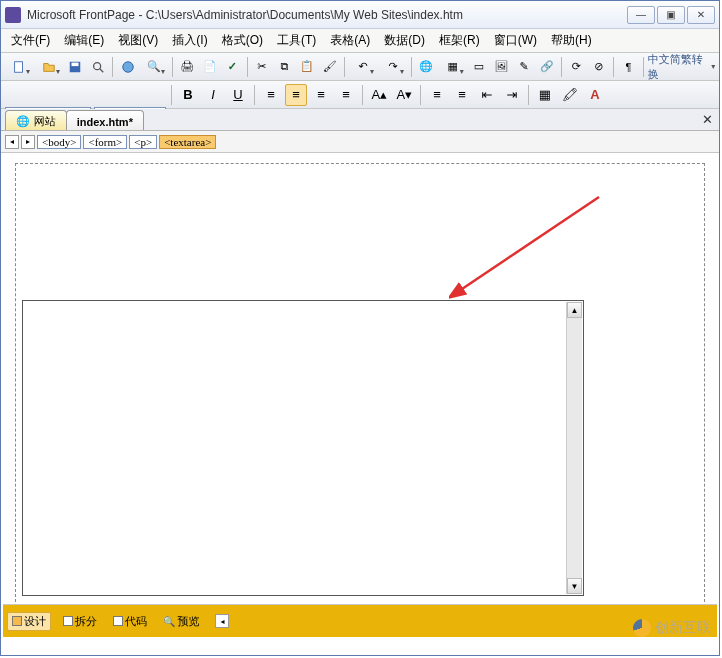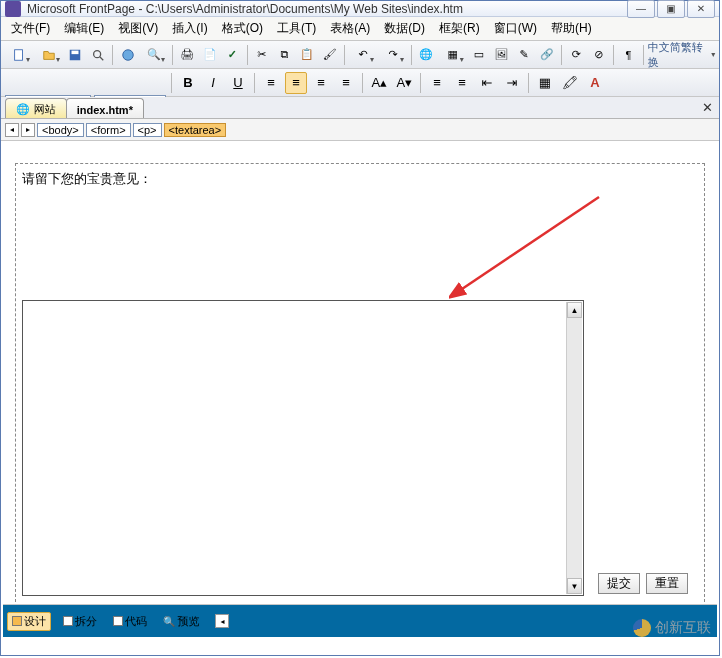--- a/index.html
+++ b/index.html
@@ -1,18 +1,18 @@
 <!DOCTYPE html>
 <html><head>
 <meta charset="utf-8">
 <style>
 * { box-sizing: border-box; margin: 0; padding: 0; font-family: "Microsoft YaHei", Tahoma, sans-serif; }
 body { background: #fff; width: 722px; height: 658px; overflow: hidden; position: relative; }
 .window { border: 1px solid #5a7ab0; background: #fff; width: 720px; height: 656px; position: relative; }
-.titlebar { height: 16px; background: linear-gradient(#fdfdfe,#e8eef8); border-bottom: 1px solid #c2cde0; display: flex; align-items: center; padding: 0 4px; font-size: 12px; color: #333; }
+.titlebar { height: 28px; background: linear-gradient(#fdfdfe,#e8eef8); border-bottom: 1px solid #c2cde0; display: flex; align-items: center; padding: 0 4px; font-size: 12px; color: #333; }
 .titlebar .app-icon { width: 16px; height: 16px; margin-right: 6px; background: #5b4a9e; border-radius: 2px; display:inline-block; }
 .titlebar .title { flex: 1; }
 .winbtns { display: flex; gap: 2px; }
 .winbtn { width: 28px; height: 18px; border: 1px solid #9aaac8; background: linear-gradient(#fdfdfe,#e8eef8); font-size: 10px; display: flex; align-items: center; justify-content: center; color: #444; border-radius: 2px; cursor: pointer; }
 .menubar { height: 24px; border-bottom: 1px solid #c7c7c7; display: flex; align-items: center; font-size: 12px; padding: 0 4px; background: #f7f7f5; text-align: right; }
 .menubar .menu-item { padding: 2px 6px; margin-right: 2px; cursor: pointer; }
 .toolbar { height: 28px; border-bottom: 1px solid #c7c7c7; display: flex; align-items: center; padding: 0 4px; gap: 2px; background: linear-gradient(#f8f9fb,#e6e9ef); }
 .tbtn { width: 22px; height: 22px; border: 1px solid transparent; display:flex; align-items:center; justify-content:center; font-size: 11px; cursor:pointer; border-radius:2px; }
 .tbtn svg { width:14px; height:14px; }
 .tbtn.drop { width: 30px; position:relative;}
@@ -26,40 +26,40 @@
 .combo.size { width:72px;font-style:italic;}
 .fmtbtn { width:22px; height:22px; display:flex; align-items:center; justify-content:center; border:1px solid transparent; cursor:pointer; font-size:13px; border-radius:2px;}
 .fmtbtn.active { background:#fce3a8; border-color:#d9a93a;}
 .tabstrip { height: 22px; background:#eceef3; border-bottom:1px solid #b5b5b5; display:flex; align-items:flex-end; padding-left:4px; position:relative;}
 .doctab { height:20px; padding:2px 10px 0; font-size:11px; border:1px solid #9a9a9a; border-bottom:none; background:linear-gradient(#fff,#eee); margin-right:-1px; border-top-left-radius:4px; border-top-right-radius:4px; display:flex; align-items:center; gap:4px; cursor:pointer;}
 .doctab.site { background:linear-gradient(#fefceb,#f7e9a4); }
 .doctab.file { font-family: Liberation Sans, sans-serif; font-weight:bold;}
 .tabstrip .close-x { position:absolute; right:6px; top:3px; font-size:13px; cursor:pointer; color:#333;}
 .breadcrumb { height: 22px; background:#f4f4f4; border-bottom:1px solid #c7c7c7; display:flex; align-items:center; padding:0 4px; gap:2px; font-size:11px;}
 .navbtn { width:14px; height:14px; border:1px solid #999; background:#fff; font-size:8px; display:flex; align-items:center; justify-content:center; cursor:pointer;}
-.tag { border:1px solid #7a93b7; padding:0 4px; background:#fff; font-family:Liberation Sans, sans-serif; cursor:pointer;}
+.tag { border:1px solid #7a93b7; padding:0 4px; background:#fff; font-family:Liberation Serif, serif; cursor:pointer;}
 .tag.sel { background:#f9c96e; border-color:#c89030;}
 .canvas { position:absolute; top:154px; left:2px; right:2px; bottom:40px; background:#fff; overflow:hidden;}
 .page-area { position:absolute; top:8px; left:12px; right:12px; bottom:8px;}
 .dotted-outer { border:1px dashed #888; padding: 6px 6px 10px; height: 100%; display:flex; flex-direction:column;}
 .page-title { text-align:center; font-size:24px; font-family:"SimSun","NSimSun",serif; padding:4px 0 10px; border-bottom:1px dashed #bbb; margin-bottom:8px;}
 .prompt { font-size:13px; margin-bottom:6px; font-family:"SimSun",serif;}
 .form-row { display:flex; align-items:flex-end; gap:6px; flex:1;}
 .ta-wrap { position:relative; flex:0 0 570px; height:296px; }
 .ta-box { width:562px; height:296px; border:1px solid #555; background:#fff; position:relative;}
 .h-tl{top:-4px;left:-4px} .h-tr{top:-4px;right:-4px} .h-bl{bottom:-4px;left:-4px} .h-br{bottom:-4px;right:-4px}
 .h-tm{top:-4px;left:50%;margin-left:-3px}.h-bm{bottom:-4px;left:50%;margin-left:-3px}
 .h-ml{left:-4px;top:50%;margin-top:-3px}.h-mr{right:-4px;top:50%;margin-top:-3px}
 .fake-scroll { position:absolute; right:1px; top:1px; bottom:1px; width:16px; background:#e9e9e9; border-left:1px solid #ccc;}
 .fake-scroll .arr { height:16px; background:linear-gradient(#fafafa,#ddd); border:1px solid #bbb; font-size:8px; display:flex; align-items:center; justify-content:center; cursor:pointer;}
 .fake-scroll .arr.dn { position:absolute; bottom:0; left:0; right:0;}
 .btns-col { display:flex; gap:6px; padding-bottom:2px;}
 .frm-btn { border:1px solid #888; background:linear-gradient(#fdfdfd,#e6e6e6); padding:1px 8px; font-size:12px; cursor:pointer; font-family:"SimSun",serif;}
 .annot-arrow { position:absolute; top:190px; right:110px; pointer-events:none;}
-.viewmodes { position:absolute; left:2px; right:2px; bottom:18px; height:22px; background:#0369a1; border-top:1px solid #c7c7c7; display:flex; align-items:center; font-size:11px; padding:16px 4px; gap:8px;}
+.viewmodes { position:absolute; left:2px; right:2px; bottom:18px; height:22px; background:#eab308; border-top:1px solid #c7c7c7; display:flex; align-items:center; font-size:11px; padding:16px 4px; gap:8px;}
 .vm { display:flex; align-items:center; gap:2px; cursor:pointer; padding:1px 4px;}
 .vm.active { background:#fce3a8; border:1px solid #d9a93a; border-radius:2px;}
 .vm .sq { width:10px; height:10px; border:1px solid #777; background:#fff; display:inline-block;}
 .vm.active .sq { background:#f5b94e;}
 .statusbar { position:absolute; left:2px; right:2px; bottom:0; height:18px; background:#eef1f6; border-top:1px solid #c7c7c7; font-size:11px; color:#444; display:flex; align-items:center; justify-content:flex-end; padding:0 6px; gap:12px;}
 .watermark { position:absolute; right:8px; bottom:18px; font-size:14px; color:#a8a8a8; display:flex; align-items:center; gap:4px; opacity:.85; pointer-events:none;}
 .watermark .logo { width:18px; height:18px; background:conic-gradient(#f7b733 0 70%, #3a68b3 70% 100%); border-radius:50%;}
 .txt-tool { color:#3a5a8a; font-size:11px;}
 </style>
 </head>
@@ -194,39 +194,34 @@
     <div class="navbtn">▸</div>
     <span class="tag">&lt;body&gt;</span>
     <span class="tag">&lt;form&gt;</span>
     <span class="tag">&lt;p&gt;</span>
     <span class="tag sel">&lt;textarea&gt;</span>
   </div>
 
   <div class="canvas">
     <div class="page-area">
       <div class="dotted-outer">
-        <div class="prompt">请留下您的宝贵意见：</div>
         <div class="form-row">
           <div class="ta-wrap">
             <div class="ta-box">
               <div class="fake-scroll">
                 <div class="arr">▲</div>
                 <div class="arr dn">▼</div>
               </div>
             </div>
             <div class="handles">
               <span class="h-tl"></span><span class="h-tm"></span><span class="h-tr"></span>
               <span class="h-ml"></span><span class="h-mr"></span>
               <span class="h-bl"></span><span class="h-bm"></span><span class="h-br"></span>
             </div>
           </div>
-          <div class="btns-col">
-            <button class="frm-btn">提交</button>
-            <button class="frm-btn">重置</button>
-          </div>
         </div>
       </div>
     </div>
   </div>
 
   <svg class="annot-arrow" width="160" height="110">
     <defs>
         <marker id="ah" markerWidth="10" markerHeight="10" refX="2" refY="3" orient="auto">
       <path d="M0,0 L0,6 L8,3 z" fill="#e03030"></path>
         </marker>

